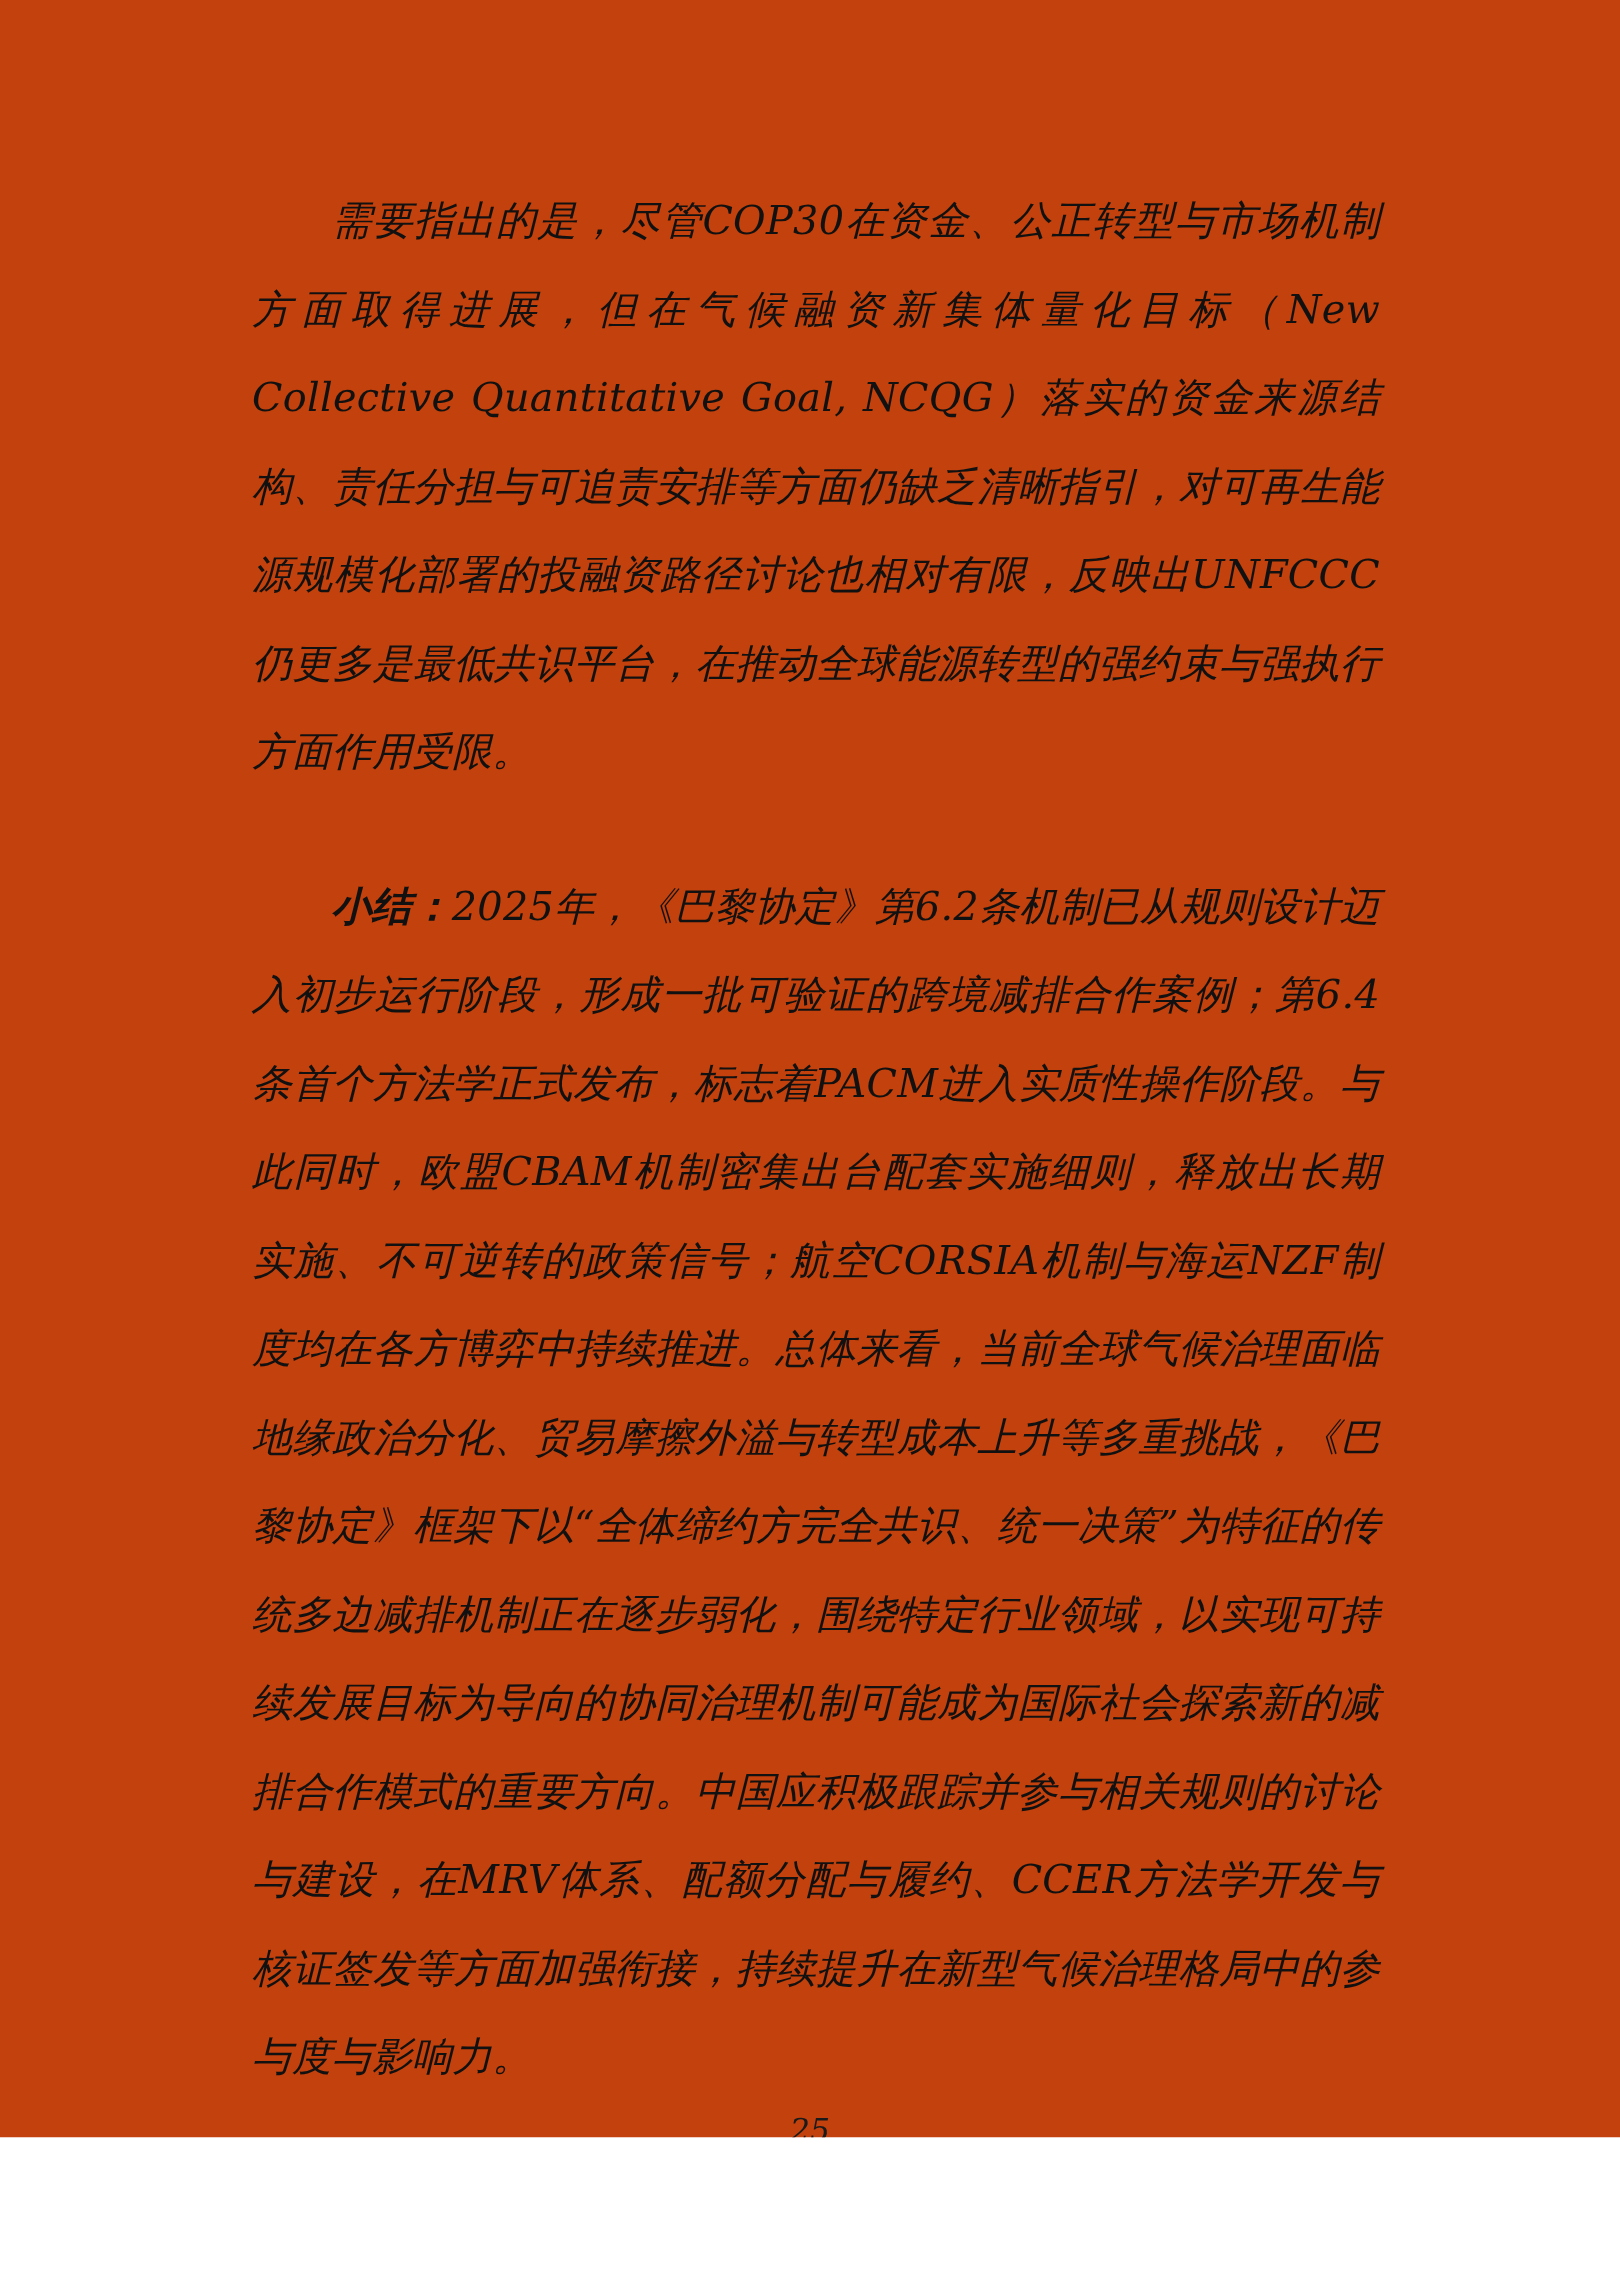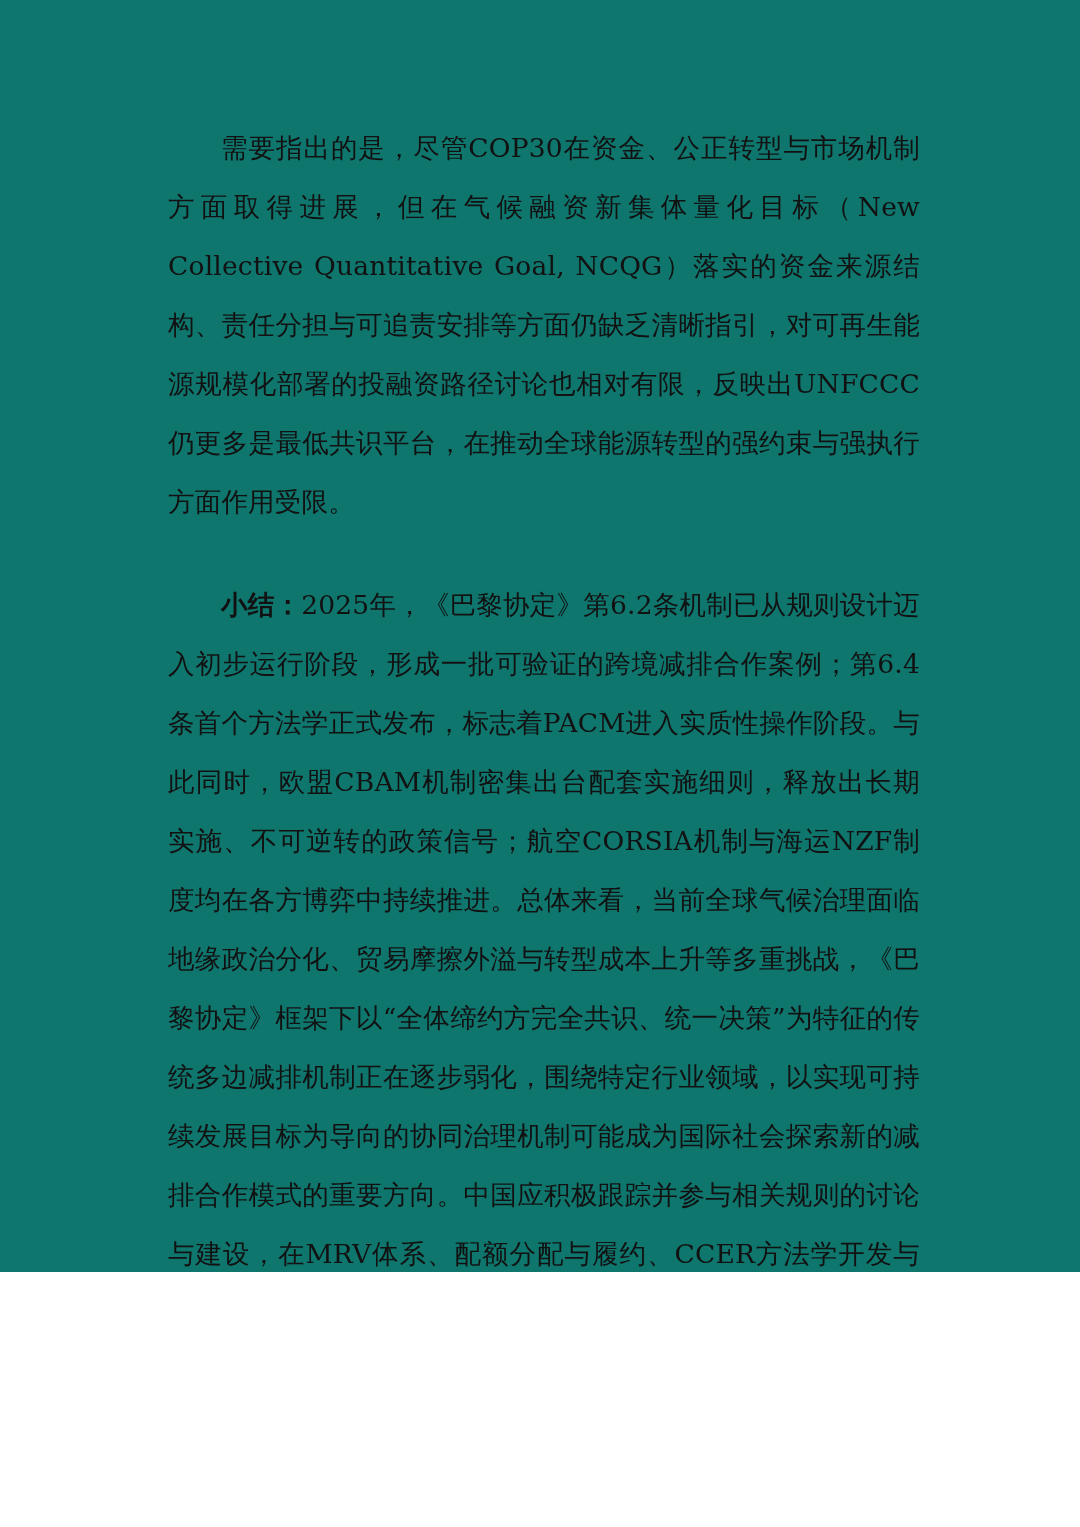--- a/index.html
+++ b/index.html
@@ -3,24 +3,25 @@
 <meta charset="utf-8">
 <style>
   html, body {
     margin: 0;
     padding: 0;
     background: #ffffff;
   }
   .page {
     position: relative;
     width: 1080px;
-    height: 1272px;
-    background: #0f766e;
+    height: 1425px;
+    background: #c2410c;
     overflow: hidden;
     box-sizing: border-box;
+    font-style: italic;
   }
   .content {
     position: absolute;
     left: 168px;
     top: 118px;
     width: 752px;
   }
   .para {
     font-family: "DejaVu Serif", "Liberation Serif", serif;
     font-size: 26.5px;

